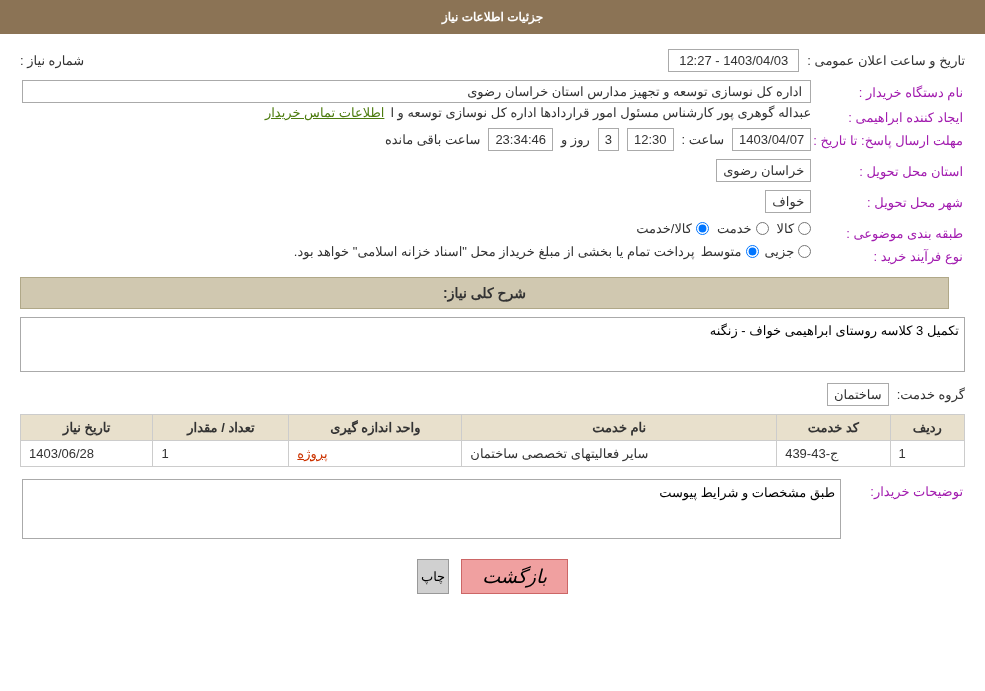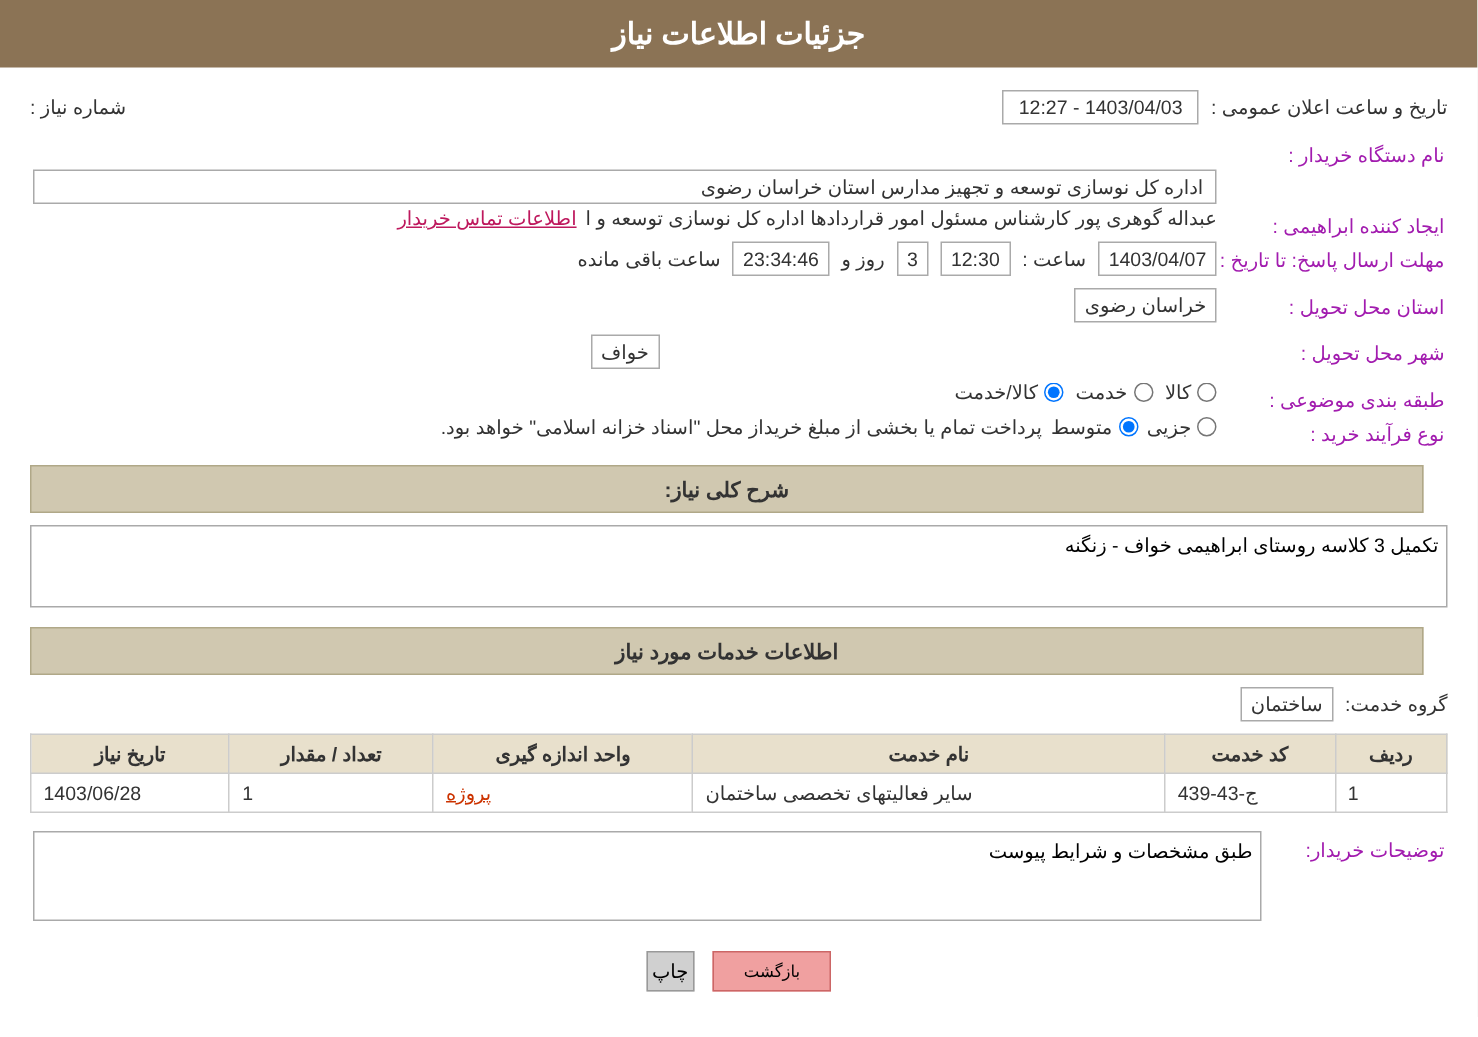--- a/index.html
+++ b/index.html
@@ -14,21 +14,21 @@
       max-width: 985px;
       margin: 0 auto;
       background: #fff;
       min-height: 691px;
     }
     .header-bar {
       background: #8B7355;
       color: #fff;
       text-align: center;
       padding: 10px;
-      font-size: 20px;
+      font-size: 12px;
       font-weight: bold;
     }
     .content {
       padding: 15px 20px;
     }
     .label-cell {
       color: #a21caf;
       white-space: nowrap;
       font-weight: normal;
       width: 120px;
@@ -37,21 +37,21 @@
       background: #d0c8b0;
       color: #333;
       text-align: center;
       padding: 7px;
       font-size: 14px;
       font-weight: bold;
       margin: 10px 16px 8px 0;
       border: 1px solid #b0a888;
     }
     .blue-link {
-      color: #be185d;
+      color: #4d7c0f;
       text-decoration: underline;
       cursor: pointer;
     }
     .small-input {
       border: 1px solid #aaa;
       background: #fff;
       padding: 3px 6px;
       text-align: center;
     }
     .radio-label {
@@ -110,21 +110,22 @@
       cursor: pointer;
       font-family: Tahoma, Arial, sans-serif;
       font-size: 13px;
     }
     .btn-back {
       background: #f0a0a0;
       border: 1px solid #cc6666;
       padding: 5px 20px;
       cursor: pointer;
       font-family: Tahoma, Arial, sans-serif;
-      font-size: 11px;
+      font-size: 19px;
+      font-style: italic;
     }
     .group-row {
       display: flex;
       align-items: center;
       gap: 8px;
       margin-bottom: 8px;
     }
     .top-info-row {
       display: flex;
       align-items: center;
@@ -152,21 +153,20 @@
       border: 1px solid #aaa;
       background: #fff;
       padding: 3px 10px;
       text-align: center;
     }
     .org-name-box {
       border: 1px solid #aaa;
       background: #fff;
       padding: 3px 8px;
       width: 100%;
-      margin-top: 22px;
     }
     .ejad-row {
       display: flex;
       align-items: center;
       gap: 6px;
       margin-bottom: 6px;
     }
     .mohlat-row {
       display: flex;
       align-items: center;
@@ -177,21 +177,20 @@
       display: flex;
       align-items: flex-start;
       gap: 8px;
       margin-bottom: 6px;
     }
     .shahr-row {
       display: flex;
       align-items: center;
       gap: 8px;
       margin-bottom: 6px;
-      justify-content: center;
     }
     .tabaqe-row {
       display: flex;
       align-items: center;
       gap: 8px;
       margin-bottom: 6px;
     }
     .ferainad-row {
       display: flex;
       align-items: center;
@@ -318,21 +317,20 @@
           </td>
         </tr>
       </tbody>
     </table>
 
     <div style="margin-bottom:8px;">
       <div class="section-header">شرح کلی نیاز:</div>
       <textarea class="sharh-box" readonly="" style="width: 100%; min-height: 55px; font-family: Tahoma, Arial, sans-serif; font-size: 13px; resize: none; border: 1px solid rgb(170, 170, 170); padding: 5px; text-align: right; direction: rtl;">تکمیل 3 کلاسه روستای ابراهیمی خواف - زنگنه</textarea>
     </div>
 
-    <div class="section-header">اطلاعات خدمات مورد نیاز</div>
 
     <div class="group-row">
       <span>گروه خدمت:</span>
       <div class="small-input">ساختمان</div>
     </div>
 
     <table class="services-table">
       <thead>
         <tr>
           <th>ردیف</th>

